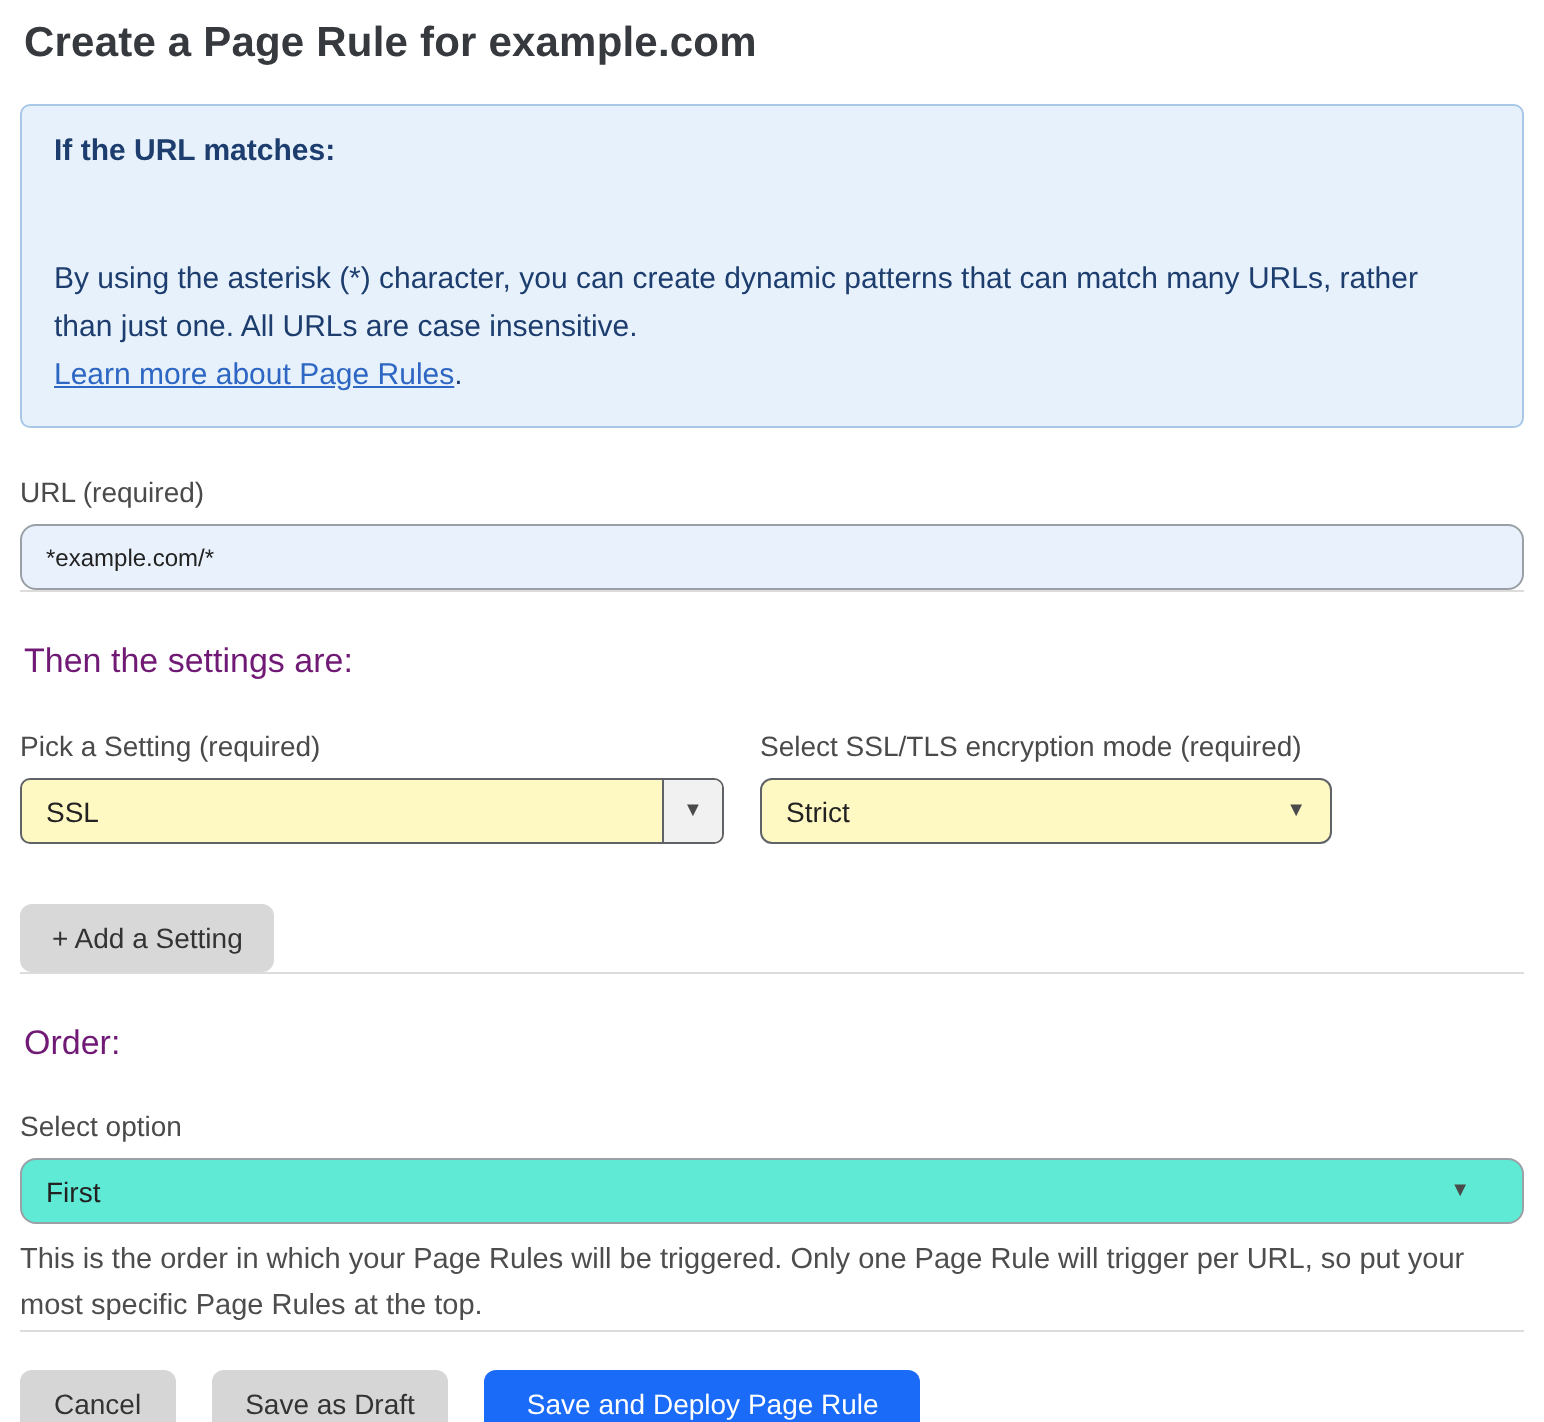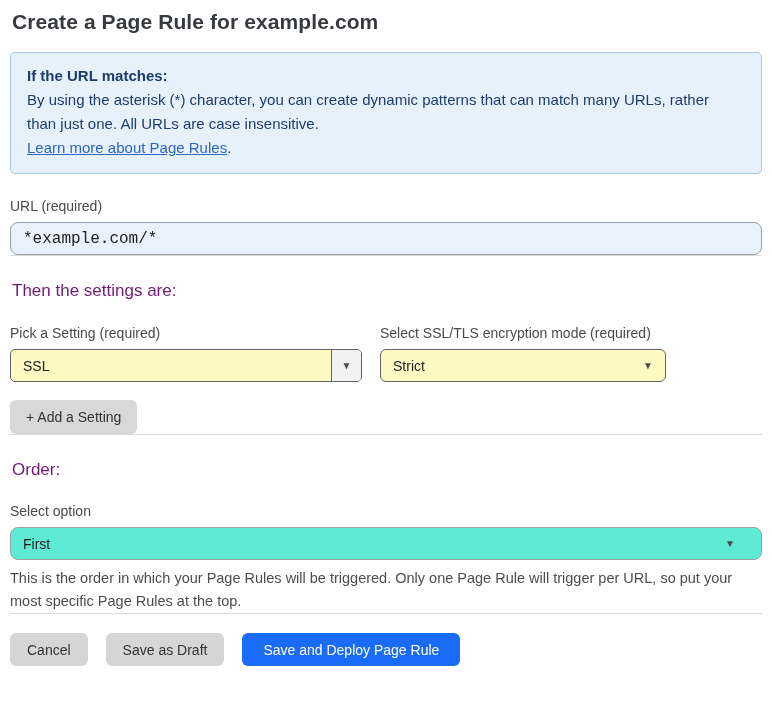--- a/index.html
+++ b/index.html
@@ -26,21 +26,21 @@
     background: #e7f1fb;
     border: 1px solid #a9c8e8;
     border-radius: 5px;
     padding: 11px 32px 13px 16px;
     color: #1c3d6e;
     font-size: 15px;
     line-height: 24px;
     margin-bottom: 24px;
   }
   .info-heading { font-weight: 700; font-size: 15px; color: #1c3d6e; }
-  .info-body { max-width: 700px; }
+  .info-body { max-width: 700px; margin-top: 40px; }
   .info-link {
     color: #2d66c3;
     text-decoration: underline;
     cursor: pointer;
   }
   .info-link-suffix { color: #1c3d6e; }
 
   
   .field-label {
     display: block;
@@ -50,22 +50,22 @@
   }
 
   
   .url-input {
     width: 752px;
     height: 33px;
     background: #e9f1fc;
     border: 1px solid #9aa0a6;
     border-radius: 8px;
     padding: 0 12px;
-    font-family: Liberation Mono, monospace;
-    font-size: 16px;
+    font-family: Liberation Sans, sans-serif;
+    font-size: 12px;
     color: #222222;
     outline: none;
   }
 
   hr.divider {
     border: none;
     border-top: 1px solid #dcdcdc;
     margin: 0;
   }
   .divider-1 { margin-top: 30px; }
@@ -119,21 +119,21 @@
   .dropdown-plain .arrow-glyph { margin-right: 12px; }
   .arrow-glyph {
     font-size: 10px;
     color: #4a4a4a;
     line-height: 1;
   }
 
   
   .add-setting-btn {
     display: inline-block;
-    margin-top: 18px;
+    margin-top: 30px;
     background: #d8d8d8;
     border: none;
     border-radius: 6px;
     padding: 9px 16px;
     font-family: "Liberation Sans", "DejaVu Sans", sans-serif;
     font-size: 14px;
     color: #333333;
     cursor: pointer;
   }
 

